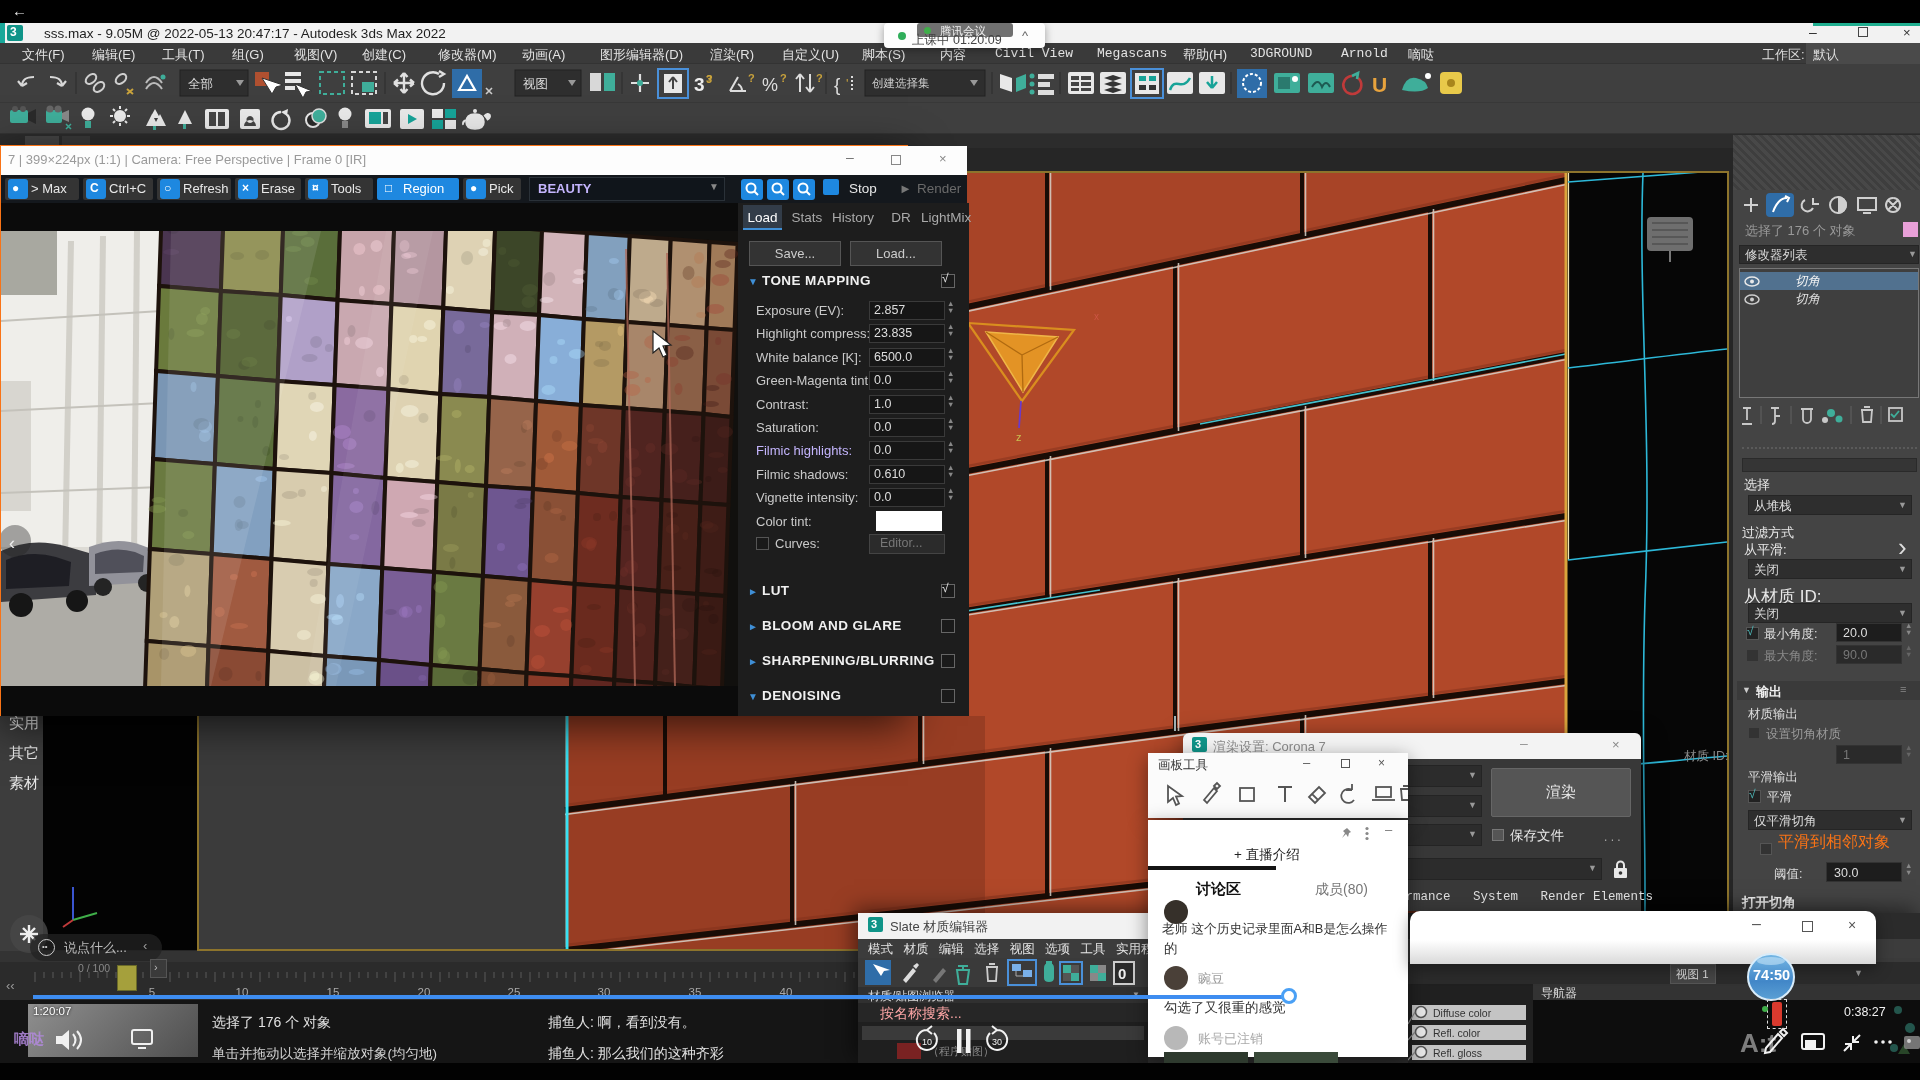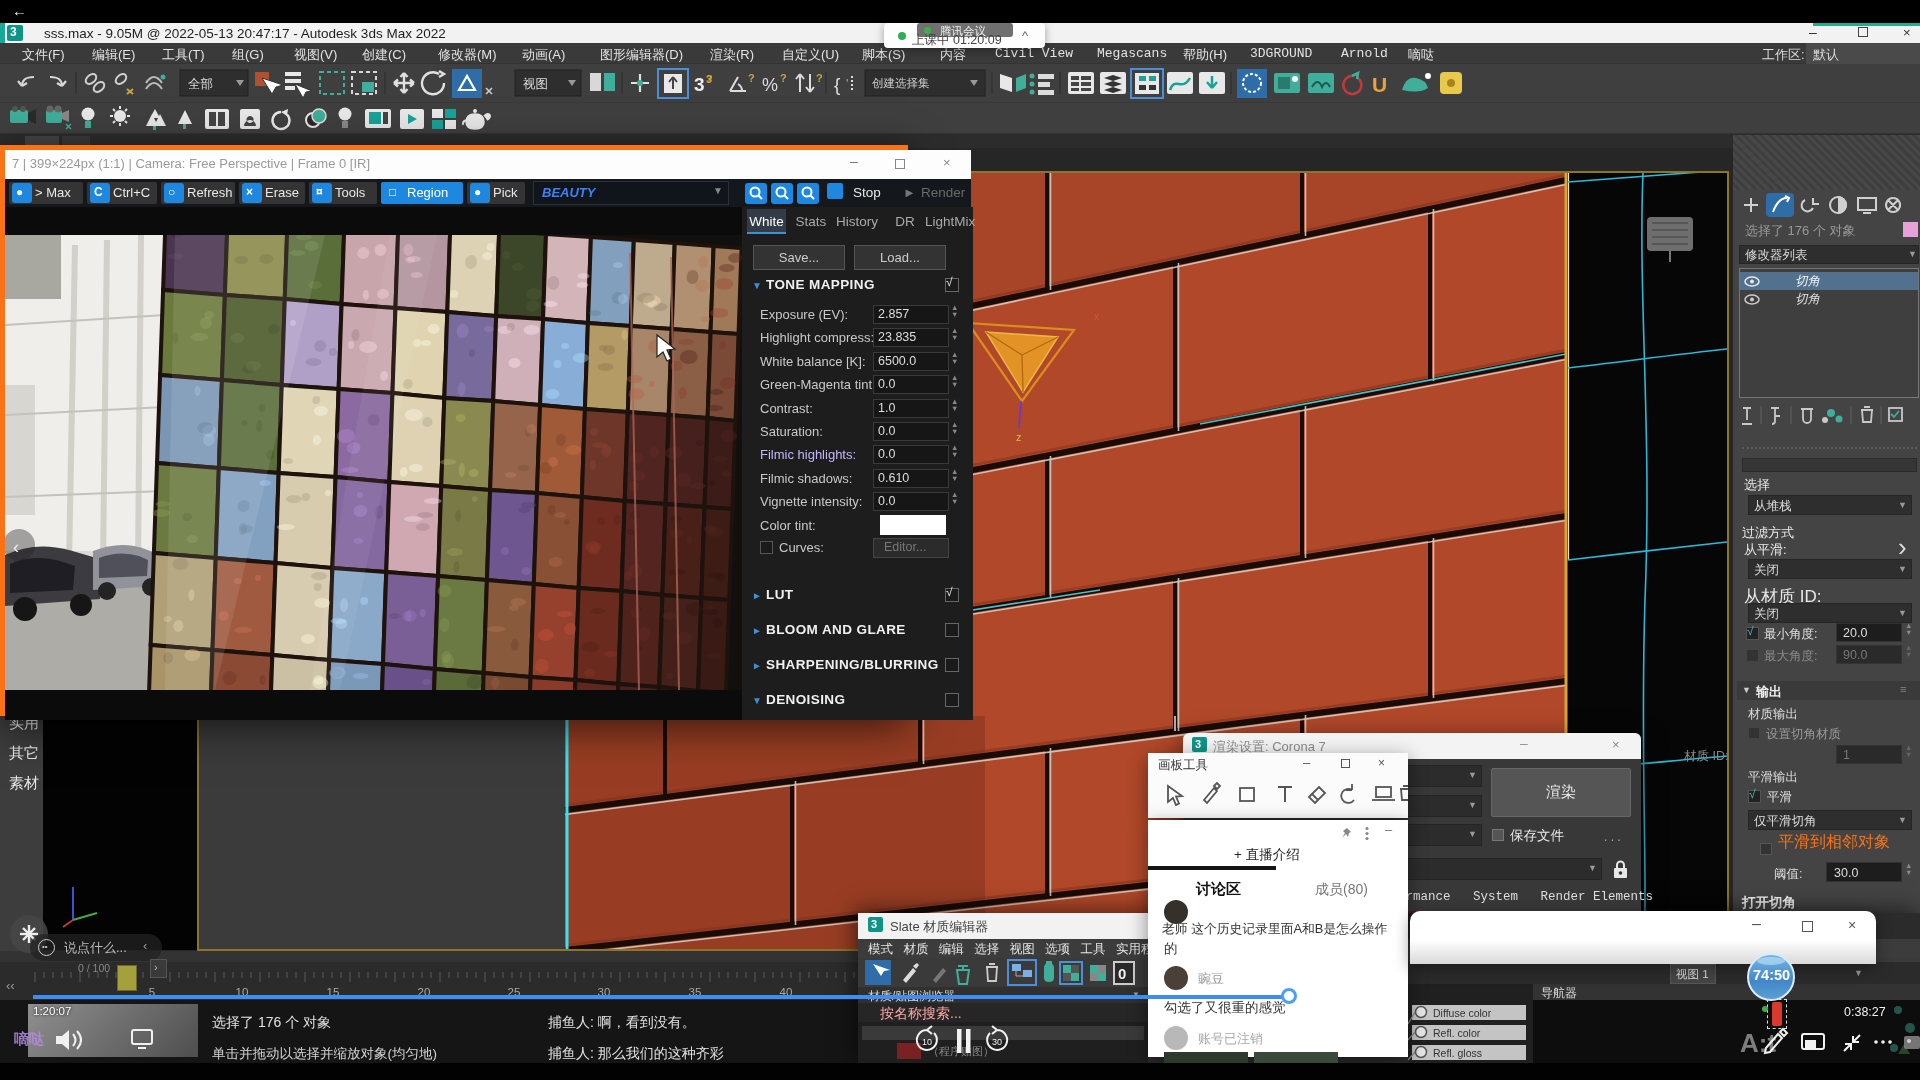--- a/index.html
+++ b/index.html
@@ -462,21 +462,21 @@
  <path d="M90 22 h8" stroke="#f0f0f0" stroke-width="2"></path>
 </svg>
 <div class="t" style="left:14px;top:1030px;color:#b48ae0;font-size:15px;font-weight:bold;opacity:.85">嘀哒</div>
 <div class="t" style="left:212px;top:1014px;color:#e2e2e2;font-size:14px">选择了 176 个 对象</div>
 <div class="t" style="left:212px;top:1045px;color:#d5d5d5;font-size:13.5px">单击并拖动以选择并缩放对象(均匀地)</div>
 <div class="t" style="left:548px;top:1014px;color:#e2e2e2;font-size:14px">捕鱼人: 啊，看到没有。</div>
 <div class="t" style="left:548px;top:1045px;color:#e2e2e2;font-size:14px">捕鱼人: 那么我们的这种齐彩</div>
 </div>
 
 <div id="vfb">
-<div class="abs" style="left:0;top:145px;width:908px;height:571px;background:#1d1d1d;box-shadow:0 10px 40px rgba(0,0,0,.65);border:5px solid #f97316">
+<div class="abs" style="left:0;top:145px;width:908px;height:571px;background:#1d1d1d;box-shadow:0 10px 40px rgba(0,0,0,.65);border:1px solid #f97316">
  <div class="abs" style="left:0;top:0;width:966px;height:29px;background:#fdfdfd"></div>
  <div class="t" style="left:7px;top:6px;color:#9a9a9a;font-size:13px">7 | 399×224px (1:1) | Camera: Free Perspective | Frame 0 [IR]</div>
  <div class="t" style="left:845px;top:3px;color:#777;font-size:14px">–</div>
  <div class="abs" style="left:890px;top:9px;width:10px;height:10px;border:1.5px solid #888"></div>
  <div class="t" style="left:938px;top:5px;color:#888;font-size:13px">×</div>
  <div class="abs" style="left:0;top:29px;width:966px;height:28px;background:#14181d"></div>
  <div id="vfbtools">
           <div class="abs" style="left:4px;top:32px;width:74px;height:22px;background:#343434;border-radius:2px"></div>
           <div class="abs" style="left:7px;top:33px;width:20px;height:20px;background:#1e88e0;border-radius:3px"></div>
           <div class="t" style="left:11px;top:35px;color:#fff;font-size:12px;font-weight:bold">●</div>
@@ -499,21 +499,21 @@
           <div class="t" style="left:330px;top:35px;color:#e8e8e8;font-size:13px">Tools</div>
           <div class="abs" style="left:376px;top:32px;width:82px;height:22px;background:#1e88e0;border-radius:2px"></div>
           <div class="abs" style="left:380px;top:33px;width:20px;height:20px;background:#1e88e0;border-radius:3px"></div>
           <div class="t" style="left:384px;top:35px;color:#fff;font-size:12px;font-weight:bold">□</div>
           <div class="t" style="left:402px;top:35px;color:#fff;font-size:13px">Region</div>
           <div class="abs" style="left:462px;top:32px;width:58px;height:22px;background:#343434;border-radius:2px"></div>
           <div class="abs" style="left:465px;top:33px;width:20px;height:20px;background:#1e88e0;border-radius:3px"></div>
           <div class="t" style="left:469px;top:35px;color:#fff;font-size:12px;font-weight:bold">●</div>
           <div class="t" style="left:488px;top:35px;color:#e8e8e8;font-size:13px">Pick</div>
           <div class="abs" style="left:528px;top:31px;width:196px;height:24px;background:#10151b;border:1px solid #2a3138"></div>
-          <div class="t" style="left:537px;top:35px;color:#3b82f6;font-size:13px;font-weight:bold;font-style:italic">BEAUTY</div>
+          <div class="t" style="left:537px;top:35px;color:#c4b5fd;font-size:13px;font-weight:bold;">BEAUTY</div>
           <div class="t" style="left:708px;top:35px;color:#888;font-size:10px">▼</div>
           <div class="abs" style="left:740px;top:33px;width:22px;height:21px;background:#1e88e0;border-radius:3px"></div>
           <svg class="abs" style="left:743px;top:36px" width="18" height="16">
             <circle cx="7" cy="6" r="4.5" stroke="#fff" stroke-width="2" fill="none"></circle>
             <line x1="10.5" y1="9.5" x2="14" y2="13" stroke="#fff" stroke-width="2"></line>
           </svg>
           <div class="abs" style="left:766px;top:33px;width:22px;height:21px;background:#1e88e0;border-radius:3px"></div>
           <svg class="abs" style="left:769px;top:36px" width="18" height="16">
             <circle cx="7" cy="6" r="4.5" stroke="#fff" stroke-width="2" fill="none"></circle>
             <line x1="10.5" y1="9.5" x2="14" y2="13" stroke="#fff" stroke-width="2"></line>
@@ -887,21 +887,21 @@
             <line x1="666" y1="22" x2="674" y2="455"></line>
    </g>
    <polygon points="170,0 320,0 210,455 160,455" fill="#ffffff" opacity="0.10"></polygon>
    <polygon points="385,0 432,0 335,455 305,455" fill="#ffffff" opacity="0.06"></polygon>
    <circle cx="14" cy="310" r="16" fill="#222" opacity="0.38"></circle>
    <text x="8" y="318" fill="#eee" font-size="18">‹</text>
    <path d="M652 100 l0 22 6 -5 4 9 4 -2 -4 -9 8 -1 z" fill="#fff" stroke="#222" stroke-width="1.2"></path>
  </svg>
  <div class="abs" style="left:0;top:540px;width:737px;height:30px;background:#0b0b0b"></div>
  <div id="vfbpanel" class="abs" style="left:737px;top:57px;width:231px;height:513px;background:#1d1d1d">
-          <div class="abs" style="left:5px;top:2px;width:39px;height:25px;background:#323c48;border-bottom:2px solid #3f8fd6;text-align:center;color:#fff;font-size:13.5px;padding-top:5px">White</div>
+          <div class="abs" style="left:5px;top:2px;width:39px;height:25px;background:#323c48;border-bottom:2px solid #3f8fd6;text-align:center;color:#fff;font-size:13.5px;padding-top:5px">Load</div>
           <div class="abs" style="left:49px;top:2px;width:40px;height:25px;text-align:center;color:#aaa;font-size:13.5px;padding-top:5px">Stats</div>
           <div class="abs" style="left:94px;top:2px;width:49px;height:25px;color:#aaa;font-size:13.5px;padding-top:5px">History</div>
           <div class="abs" style="left:148px;top:2px;width:30px;height:25px;text-align:center;color:#aaa;font-size:13.5px;padding-top:5px">DR</div>
           <div class="abs" style="left:183px;top:2px;width:48px;height:25px;text-align:center;color:#aaa;font-size:13.5px;padding-top:5px">LightMix</div>
           <div class="abs" style="left:11px;top:38px;width:92px;height:25px;background:#333;border:1px solid #555;color:#ccc;font-size:13px;text-align:center;padding-top:4px">Save...</div>
           <div class="abs" style="left:112px;top:38px;width:92px;height:25px;background:#333;border:1px solid #555;color:#ccc;font-size:13px;text-align:center;padding-top:4px">Load...</div>
           <div class="t" style="left:10px;top:73px;color:#3f8fd6;font-size:10px">▼</div>
           <div class="t" style="left:24px;top:70px;color:#f0f0f0;font-size:13.5px;font-weight:bold;letter-spacing:.4px">TONE MAPPING</div>
           <div class="abs" style="left:203px;top:71px;width:14px;height:14px;background:#1a1a1a;border:1px solid #666"></div>
           <div class="t" style="left:204px;top:68px;color:#e8e8e8;font-size:12px">√</div>

